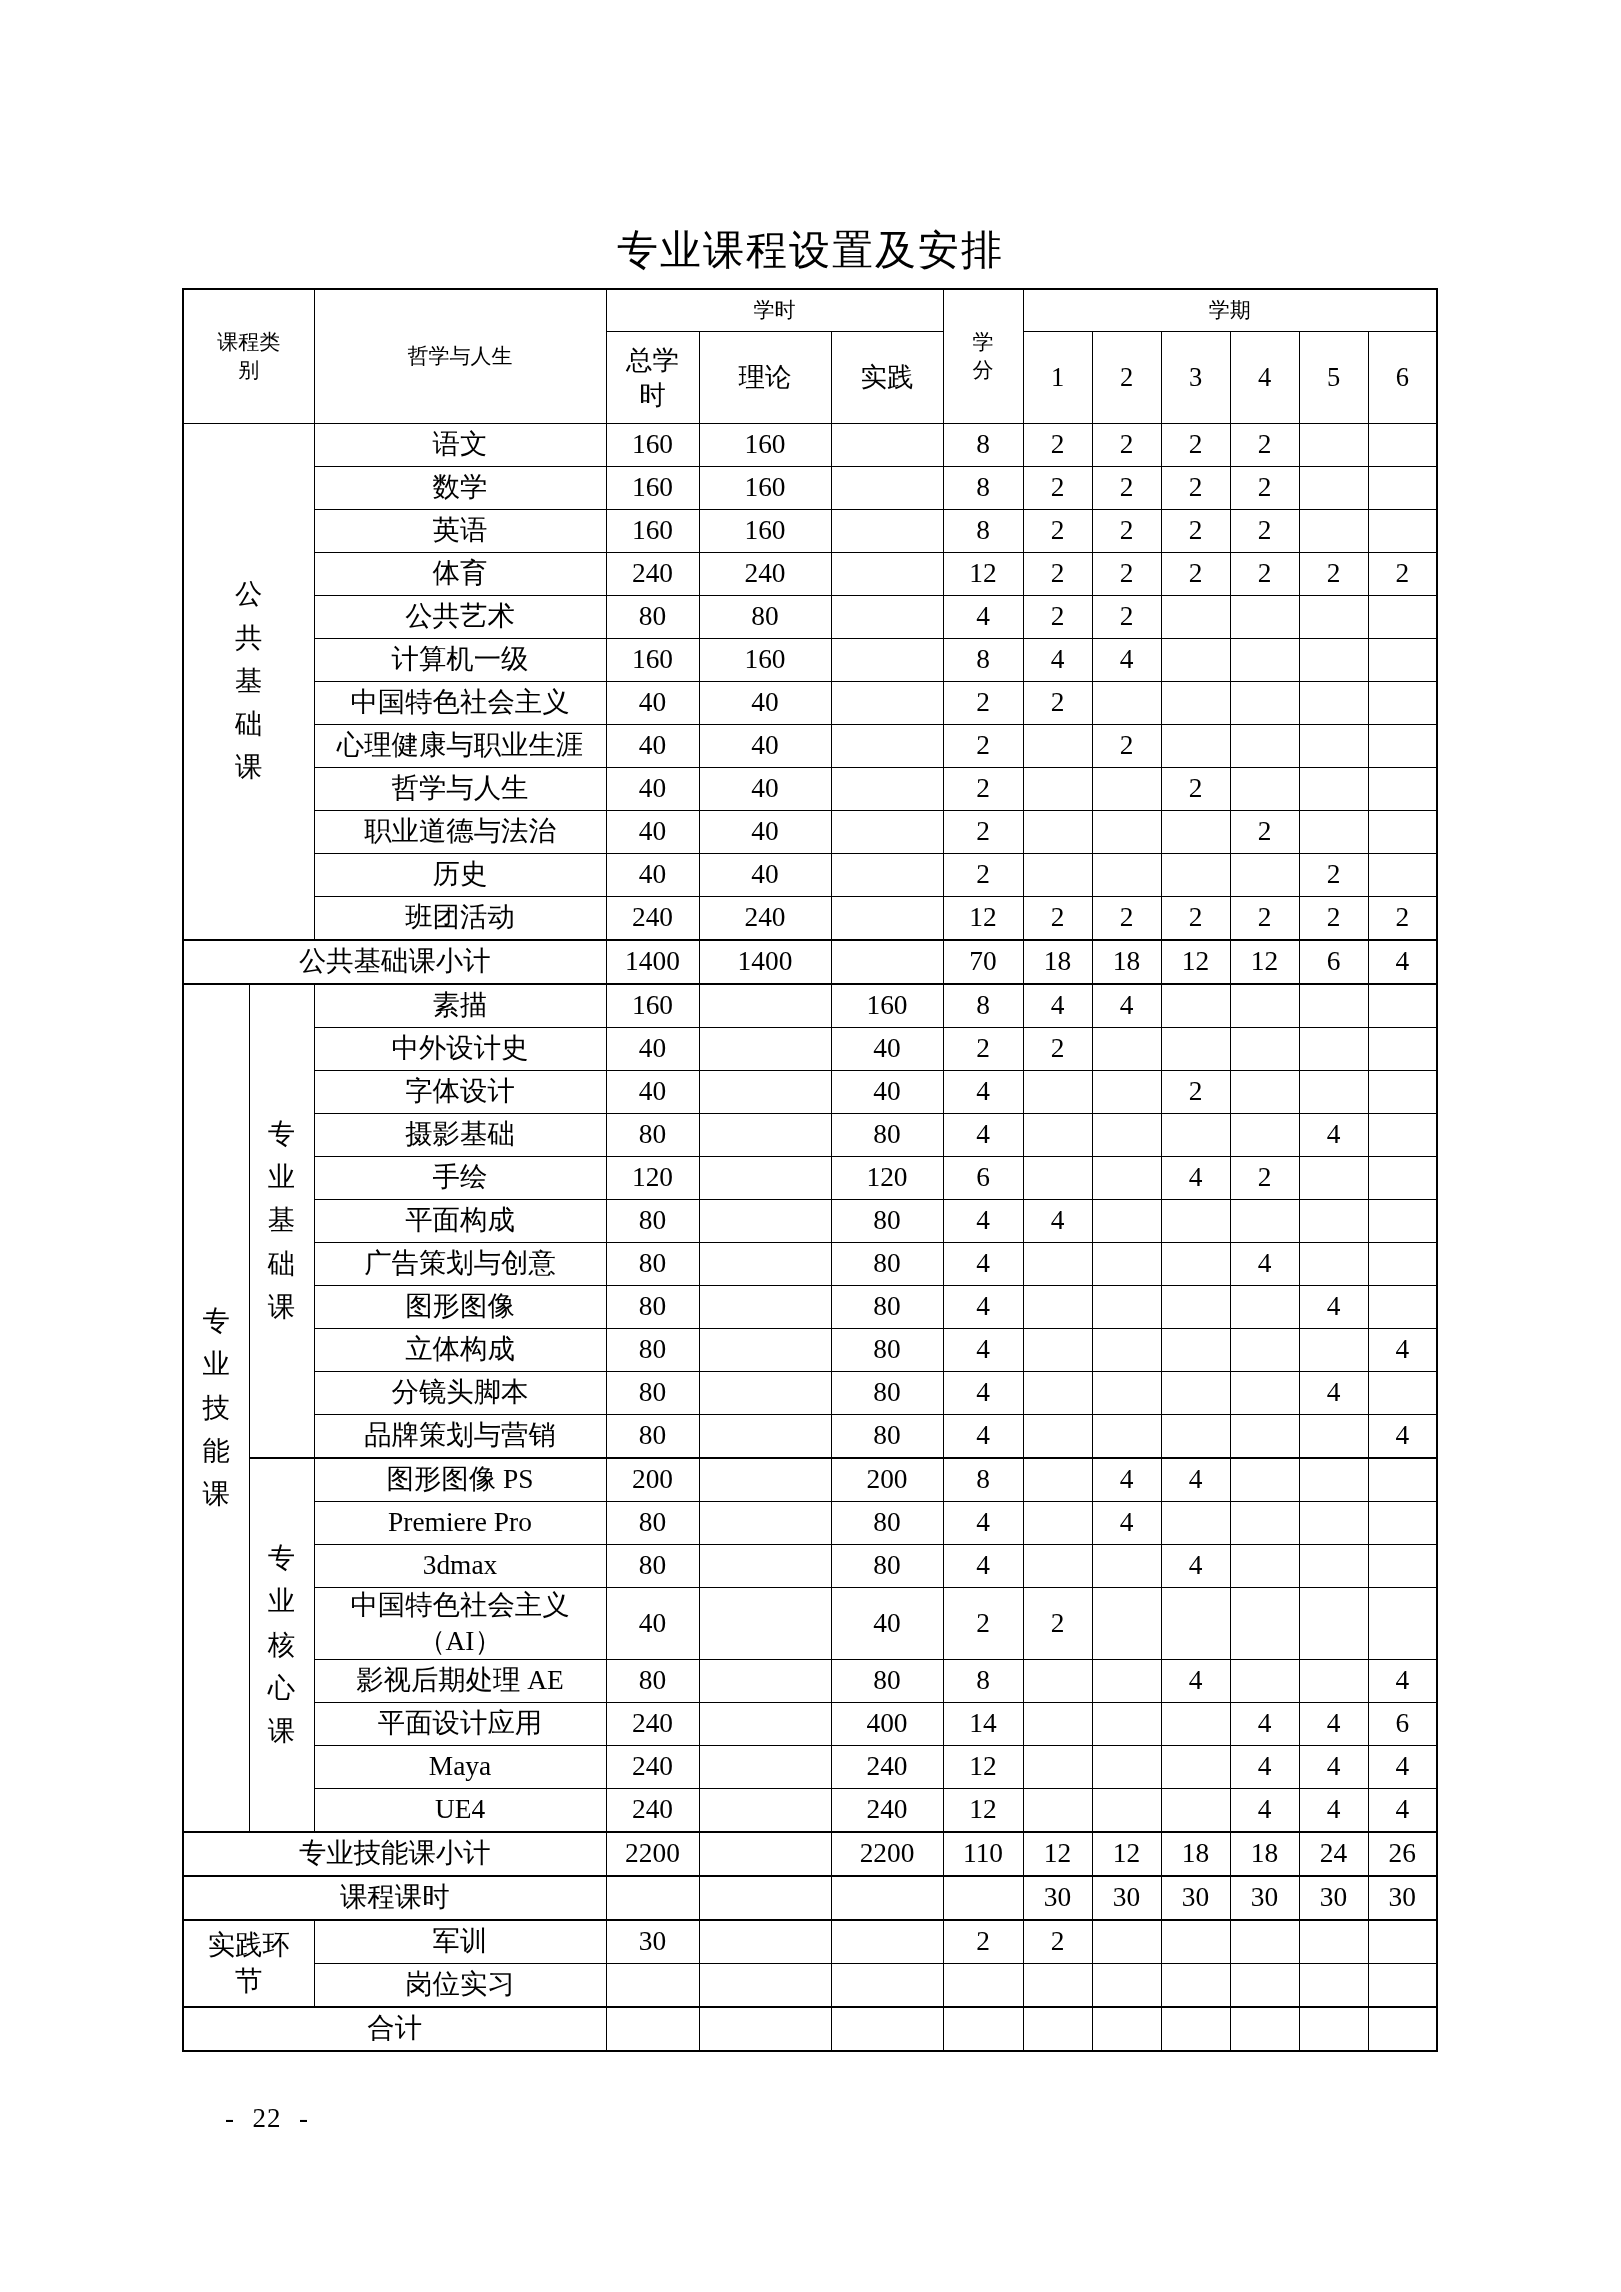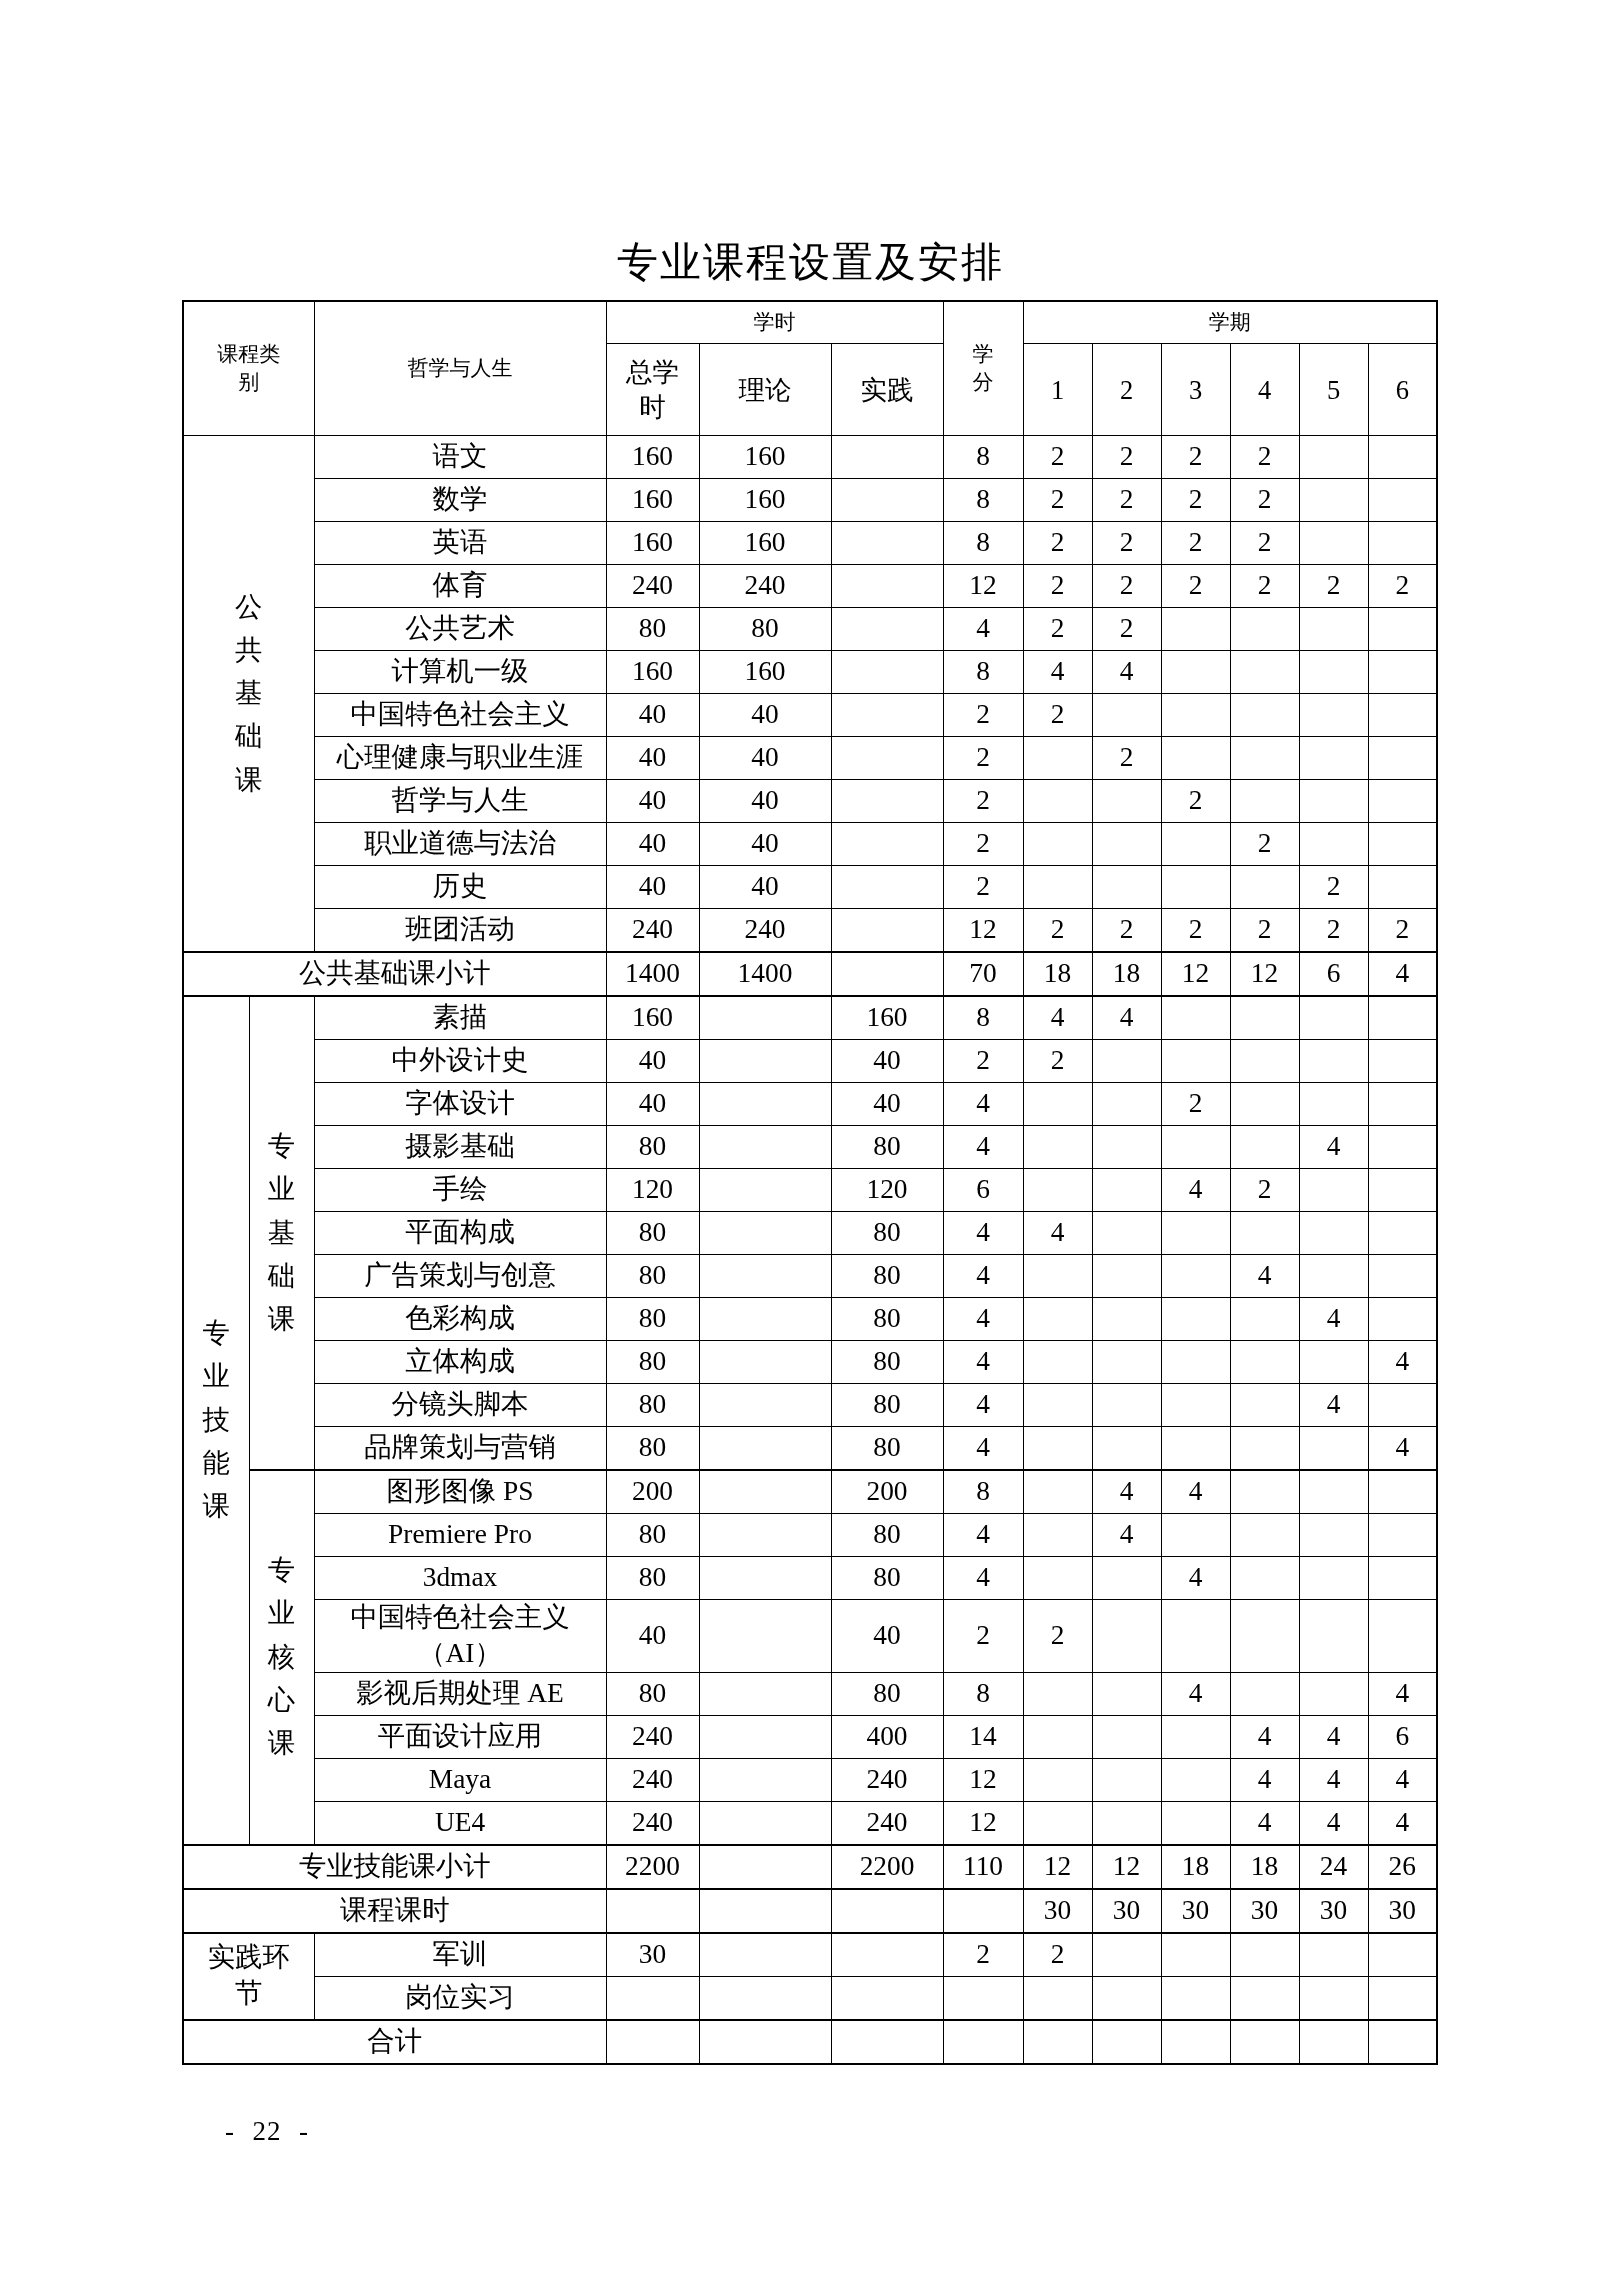--- a/index.html
+++ b/index.html
@@ -8,21 +8,21 @@
     background: #ffffff;
     color: #000000;
   }
   body {
     width: 1621px;
     height: 2293px;
     position: relative;
     font-family: "Liberation Serif", "DejaVu Serif", serif;
   }
   .page-title {
-    margin: 12px;
+    margin: 0;
     padding-top: 225px;
     text-align: center;
     font-size: 41px;
     font-weight: 400;
     letter-spacing: 2px;
     line-height: 1.25;
   }
   table.curriculum {
     border-collapse: collapse;
     table-layout: fixed;
@@ -379,21 +379,21 @@
         <td>80</td>
         <td>4</td>
         <td></td>
         <td></td>
         <td></td>
         <td>4</td>
         <td></td>
         <td></td>
       </tr>
       <tr>
-        <td>色彩构成</td>
+        <td>图形图像</td>
         <td>80</td>
         <td></td>
         <td>80</td>
         <td>4</td>
         <td></td>
         <td></td>
         <td></td>
         <td></td>
         <td>4</td>
         <td></td>

